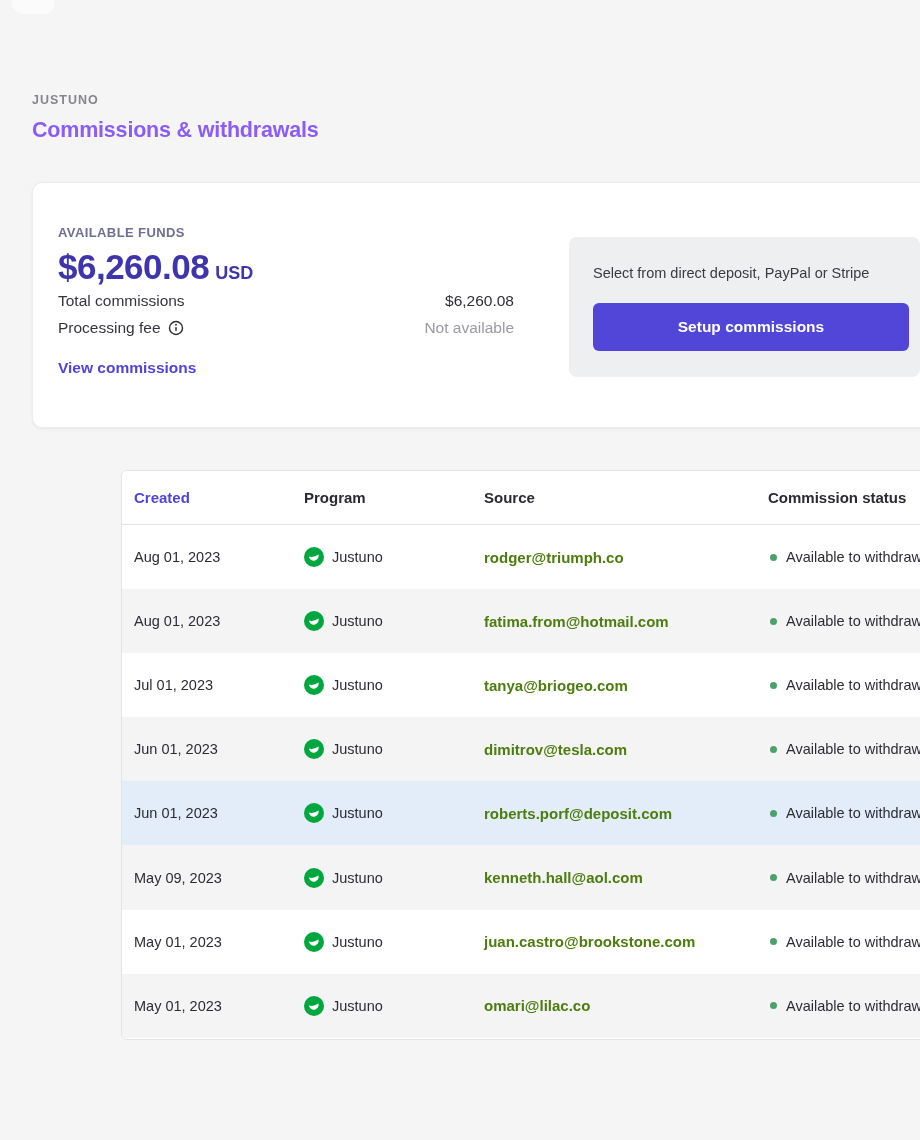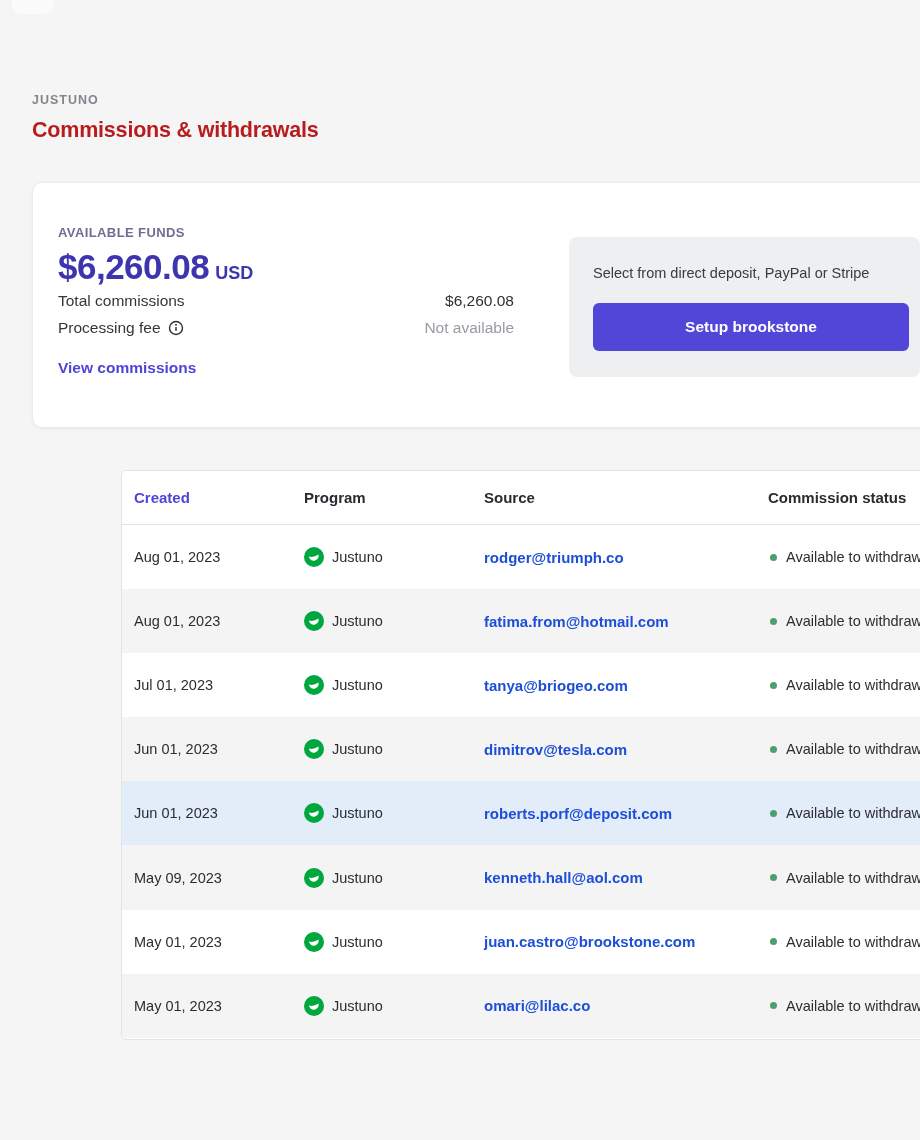--- a/index.html
+++ b/index.html
@@ -20,21 +20,21 @@
   }
 
   
   .page-header { position: absolute; left: 32px; top: 93px; }
   .eyebrow {
     font-size: 12.5px; font-weight: bold; letter-spacing: 1px;
     color: #85858d;
   }
   .page-title {
     margin-top: 11px;
-    font-size: 21.5px; font-weight: bold; color: #b91c1c;
+    font-size: 21.5px; font-weight: bold; color: #8b5cf6;
     letter-spacing: -0.2px;
   }
 
   
   .funds-card {
     position: absolute; left: 32px; top: 182px;
     width: 908px; height: 246px;
     background: #ffffff;
     border: 1px solid #ececef;
     border-radius: 10px;
@@ -109,21 +109,21 @@
     background: #ffffff;
   }
   .t-head .sorted { color: #5044d8; cursor: pointer; }
   .t-head .h-cell { cursor: pointer; }
   .t-row { height: 64.1px; font-size: 14.5px; color: #2c2c33; cursor: pointer; }
   .t-row:nth-child(even) { background: #f4f4f5; }
   .t-row.highlighted { background: #e3edf9; }
   .cell { display: flex; align-items: center; }
   .program-cell { gap: 8px; }
   .justuno-logo { display: inline-flex; width: 20px; height: 20px; }
-  .source-cell { font-weight: bold; font-size: 15px; color: #1d4ed8; }
+  .source-cell { font-weight: bold; font-size: 15px; color: #4d7c0f; }
   .status-cell { gap: 9px; padding-left: 2px; }
   .status-dot {
     width: 7px; height: 7px; border-radius: 50%;
     background: #4f9f6e; flex: none;
   }
 </style>
 </head>
 <body>
 
 <div class="top-remnant"></div>
@@ -156,21 +156,21 @@
           </span>
         </span>
         <span class="line-value muted">Not available</span>
       </div>
     </div>
     <a class="view-link">View commissions</a>
   </div>
 
   <div class="withdraw-panel">
     <div class="panel-text">Select from direct deposit, PayPal or Stripe</div>
-    <button class="setup-btn">Setup brookstone</button>
+    <button class="setup-btn">Setup commissions</button>
   </div>
 </section>
 
 <section class="commissions-table">
   <div class="t-grid t-head">
     <div class="h-cell sorted">Created</div>
     <div class="h-cell">Program</div>
     <div class="h-cell">Source</div>
     <div class="h-cell">Commission status</div>
   </div>

